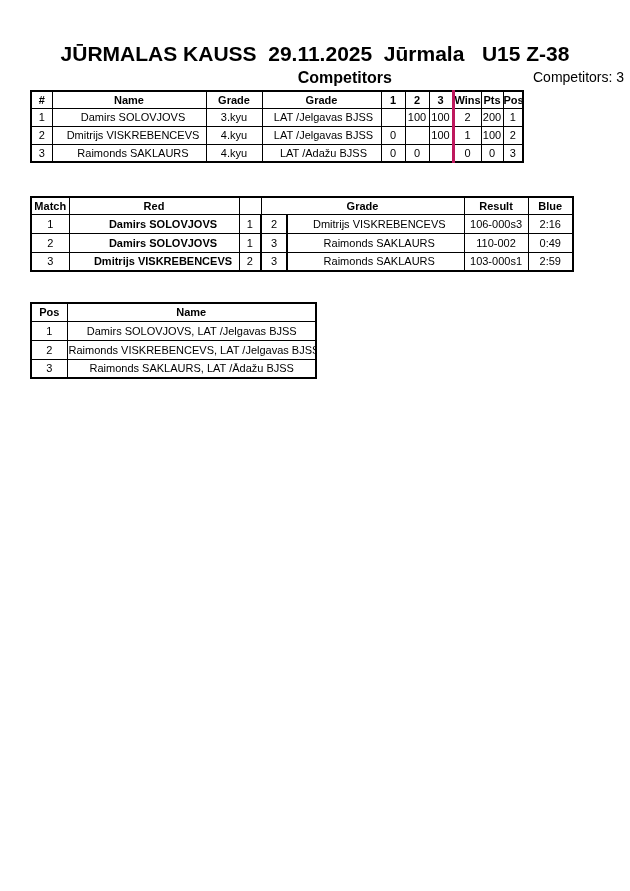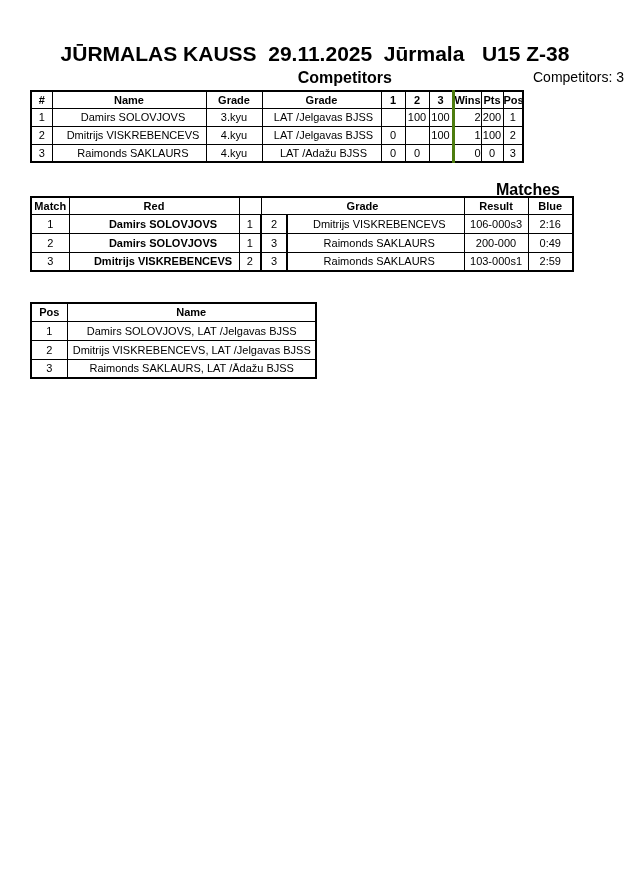--- a/index.html
+++ b/index.html
@@ -28,21 +28,21 @@
   }
   th { font-weight:bold; }
   td.al { text-align:center; }
 
   
   #t-competitors { top:90px; width:492px; }
   #t-competitors thead tr { height:17px; }
   #t-competitors tbody tr { height:18px; }
   #t-competitors .name { padding-left:8px; }
   #t-competitors .club { padding-left:4px; }
-  #t-competitors .grp  { border-left:3px solid #4d7c0f;text-align:right; }
+  #t-competitors .grp  { border-left:3px solid #be185d; }
 
   
   #t-matches { top:196px; width:542px; }
   #t-matches thead tr { height:17px; }
   #t-matches tbody tr { height:19px; }
   #t-matches .red  { font-weight:bold; padding-left:18px; }
   #t-matches .n2   { border-left:2px solid #000000; }
   #t-matches .blue { padding-left:7px; border-left:2px solid #000000; }
 
   
@@ -121,21 +121,20 @@
         <td>0</td>
         <td>0</td>
         <td></td>
         <td class="grp">0</td>
         <td>0</td>
         <td>3</td>
       </tr>
     </tbody>
   </table>
 
-  <div class="sec-heading h-matches">Matches</div>
 
   <table id="t-matches">
     <colgroup>
       <col style="width:38px">
         <col style="width:170px">
         <col style="width:22px">
         <col style="width:26px">
       <col style="width:177px">
         <col style="width:64px">
         <col style="width:45px">
@@ -159,21 +158,21 @@
         <td class="al blue">Dmitrijs VISKREBENCEVS</td>
         <td>106-000s3</td>
         <td>2:16</td>
       </tr>
       <tr>
         <td>2</td>
         <td class="al red">Damirs SOLOVJOVS</td>
         <td>1</td>
         <td class="n2">3</td>
         <td class="al blue">Raimonds SAKLAURS</td>
-        <td>200-000</td>
+        <td>110-002</td>
         <td>0:49</td>
       </tr>
       <tr>
         <td>3</td>
         <td class="al red">Dmitrijs VISKREBENCEVS</td>
         <td>2</td>
         <td class="n2">3</td>
         <td class="al blue">Raimonds SAKLAURS</td>
         <td>103-000s1</td>
         <td>2:59</td>
@@ -193,21 +192,21 @@
         <th>Name</th>
       </tr>
     </thead>
     <tbody>
       <tr>
         <td>1</td>
         <td class="al rname">Damirs SOLOVJOVS, LAT /Jelgavas BJSS</td>
       </tr>
       <tr>
         <td>2</td>
-        <td class="al rname">Dmitrijs VISKREBENCEVS, LAT /Jelgavas BJSS</td>
+        <td class="al rname">Raimonds VISKREBENCEVS, LAT /Jelgavas BJSS</td>
       </tr>
       <tr>
         <td>3</td>
         <td class="al rname">Raimonds SAKLAURS, LAT /Ādažu BJSS</td>
       </tr>
     </tbody>
   </table>
 
 </div>
 

